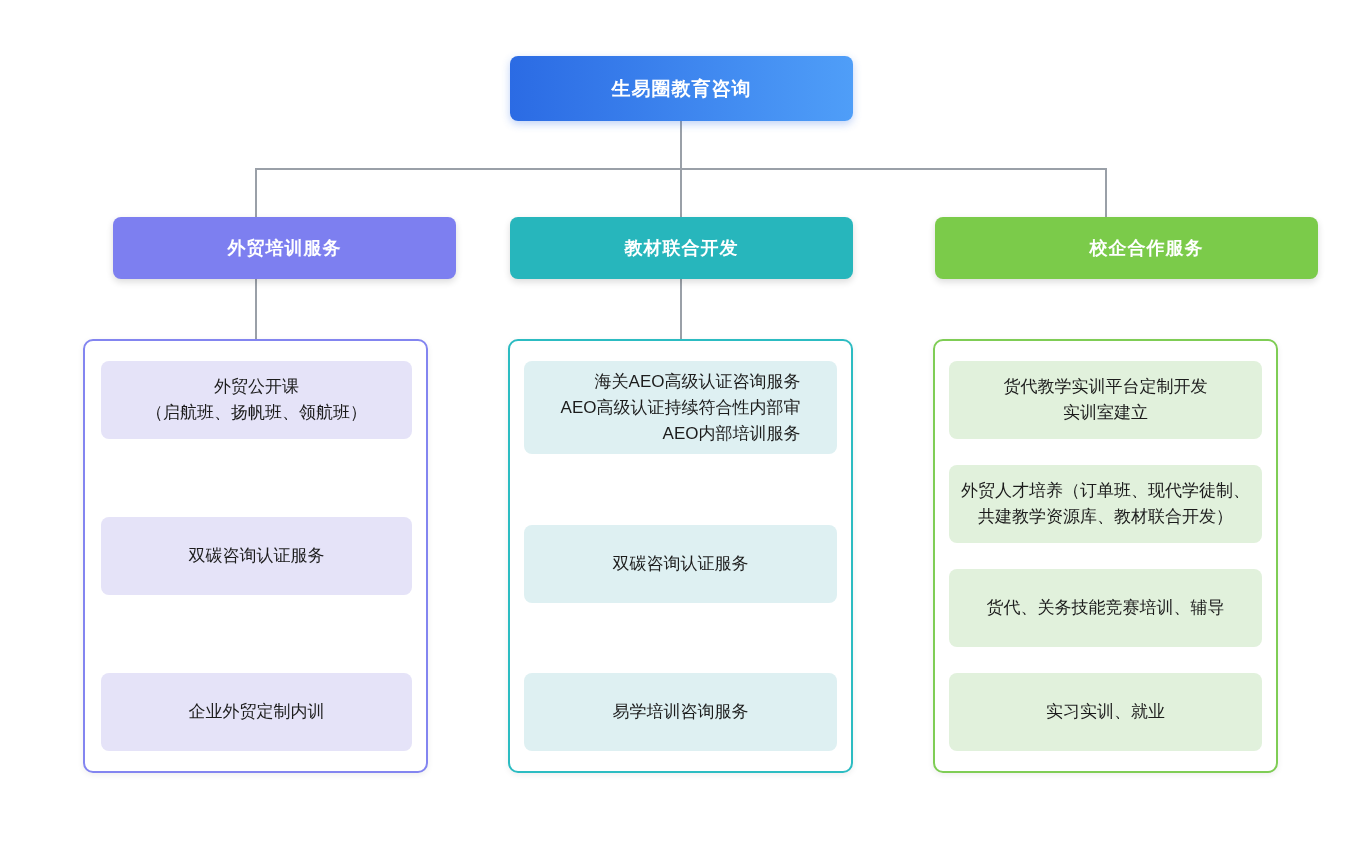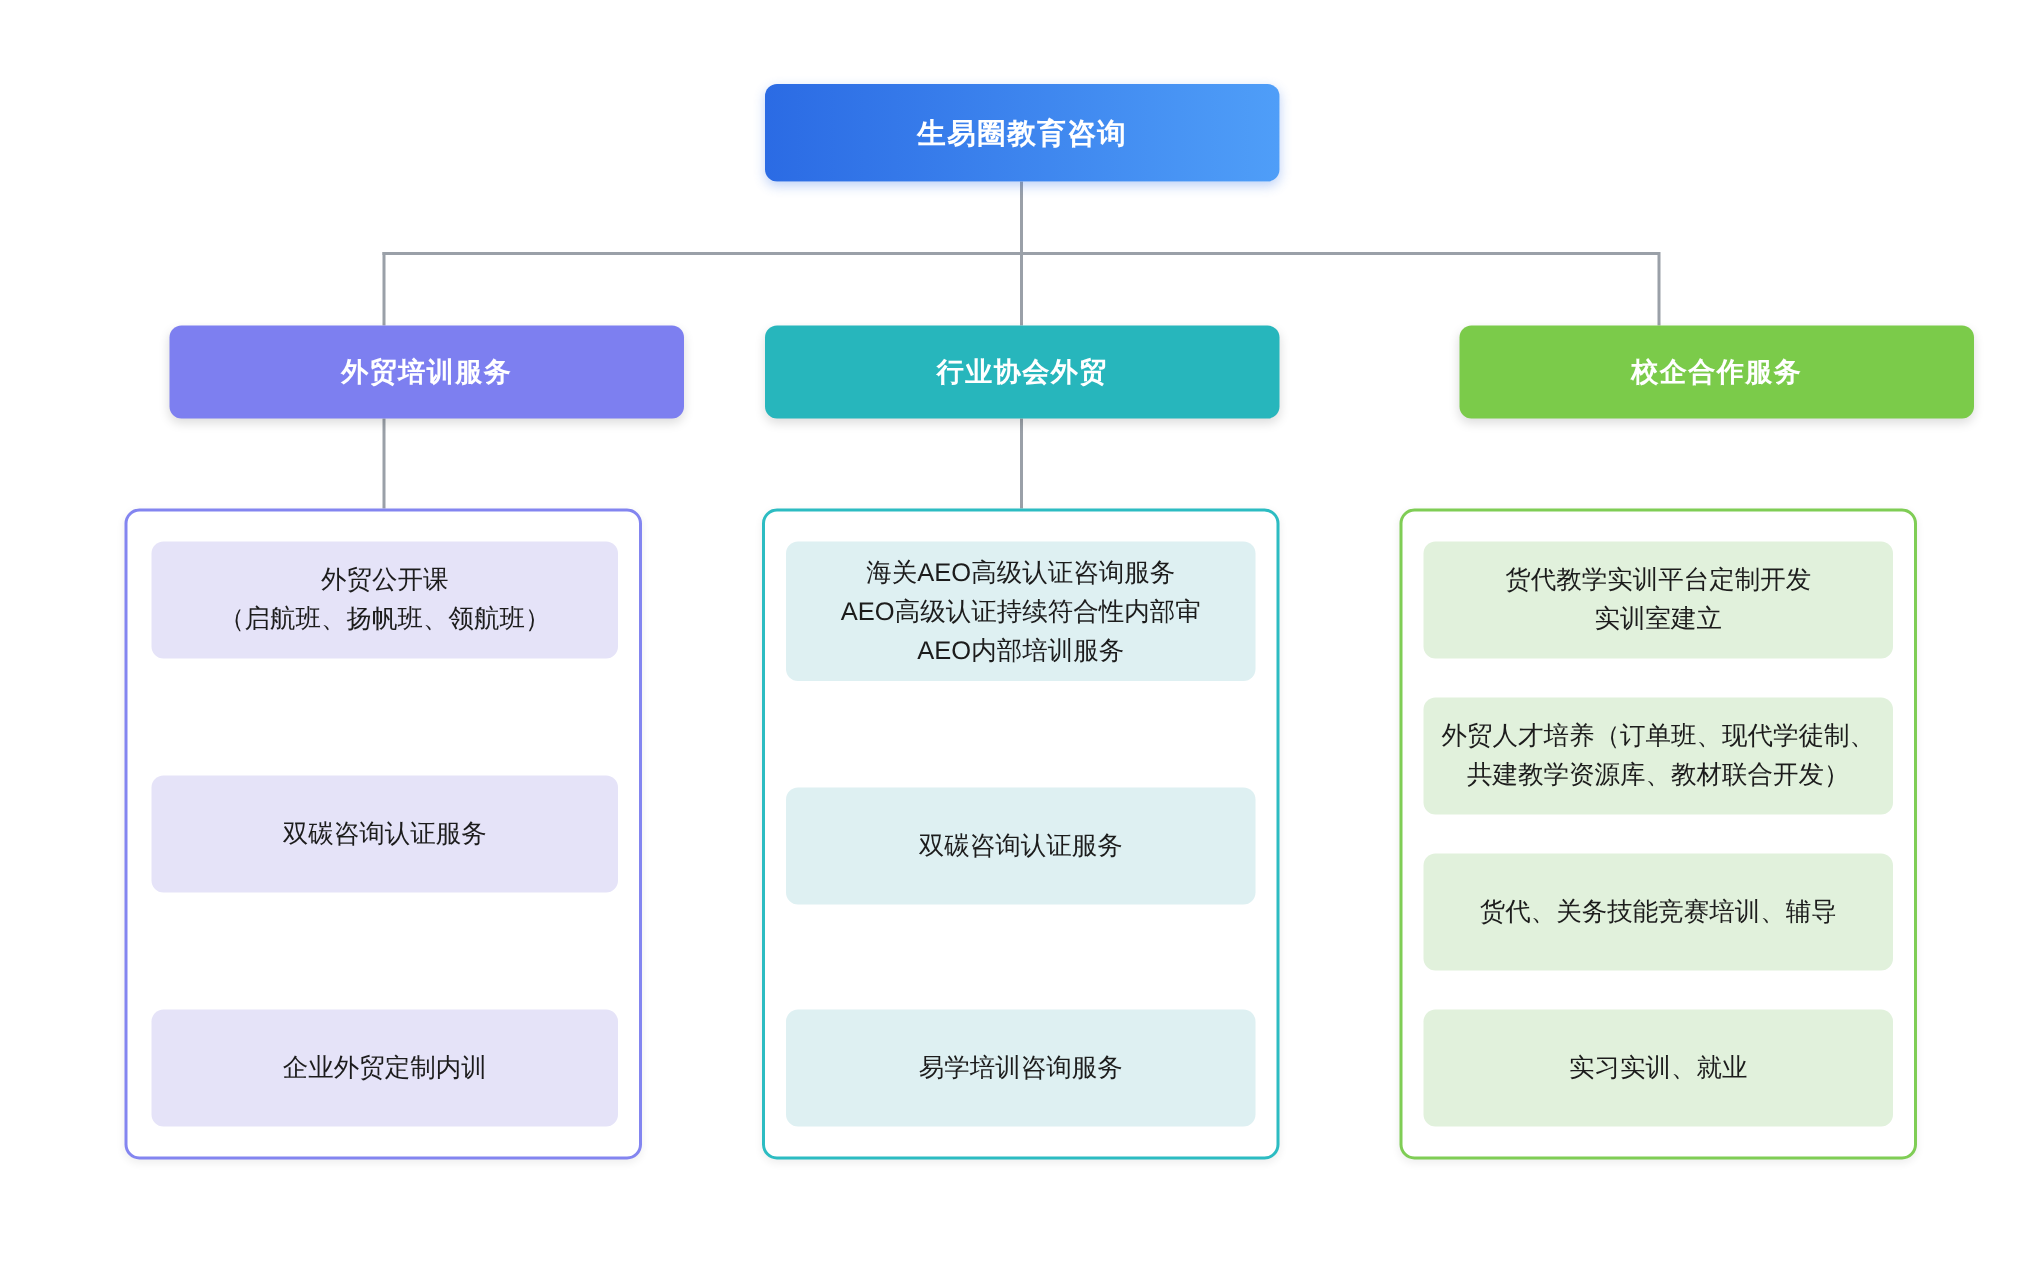--- a/index.html
+++ b/index.html
@@ -49,21 +49,21 @@
     font-size: 18px;
     font-weight: bold;
     display: flex;
     align-items: center;
     justify-content: center;
     box-shadow: 0 3px 7px rgba(0, 0, 0, 0.14);
     letter-spacing: 1px;
   }
   .branch-header.b0 { left: 85px;  background: #7d7ff0; margin-left: 28px; }
   .branch-header.b1 { left: 510px; background: #27b6bc; }
-  .branch-header.b2 { left: 973px; background: #7bcb4a; }
+  .branch-header.b2 { left: 935px; background: #7bcb4a; padding-left: 40px; }
   
   .branch-container {
     position: absolute;
     top: 339px;
     width: 345px;
     height: 434px;
     border-radius: 10px;
     box-sizing: border-box;
     border: 2px solid;
     background: #ffffff;
@@ -85,21 +85,21 @@
     display: flex;
     align-items: center;
     justify-content: center;
     text-align: center;
     font-size: 17px;
     line-height: 1.52;
     color: #1c1c1c;
     white-space: pre-line;
   }
   .b0 .service-item { background: #e5e3f8; }
-  .b1 .service-item { background: #def0f2; }
+  .b1 .service-item { background: #def0f2; text-align: right; }
   .b2 .service-item { background: #e1f1dc; }
 </style>
 </head>
 <body>
 
 <div class="canvas">
 
   <div class="line" style="left:680px; top:121px; width:1.5px; height:47px;"></div>
   <div class="line" style="left:255px; top:168px; width:851px; height:1.5px;"></div>
   <div class="line" style="left:255px; top:168px; width:1.5px; height:49px;"></div>
@@ -116,21 +116,21 @@
     <span>外贸培训服务</span>
   </div>
   <div class="branch-container b0">
     <div class="service-item">外贸公开课
 （启航班、扬帆班、领航班）</div>
     <div class="service-item">双碳咨询认证服务</div>
     <div class="service-item">企业外贸定制内训</div>
   </div>
 
   <div class="branch-header b1">
-    <span>行业协会外贸</span>
+    <span>教材联合开发</span>
   </div>
   <div class="branch-container b1">
     <div class="service-item">海关AEO高级认证咨询服务
 AEO高级认证持续符合性内部审
 AEO内部培训服务</div>
     <div class="service-item">双碳咨询认证服务</div>
     <div class="service-item">易学培训咨询服务</div>
   </div>
 
   <div class="branch-header b2">

